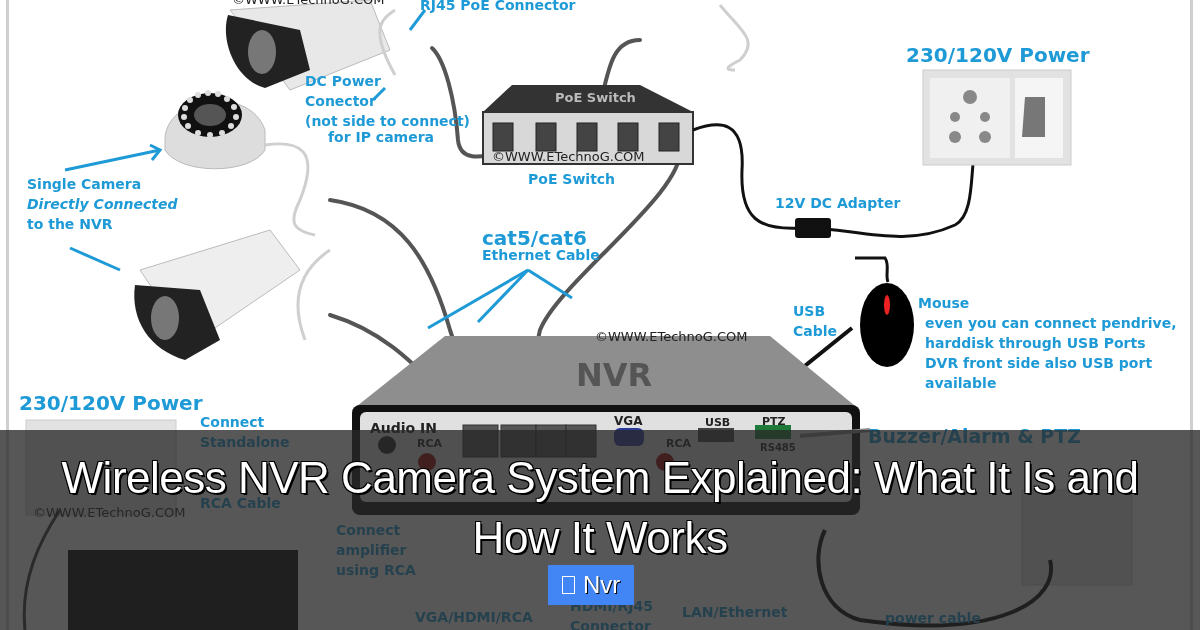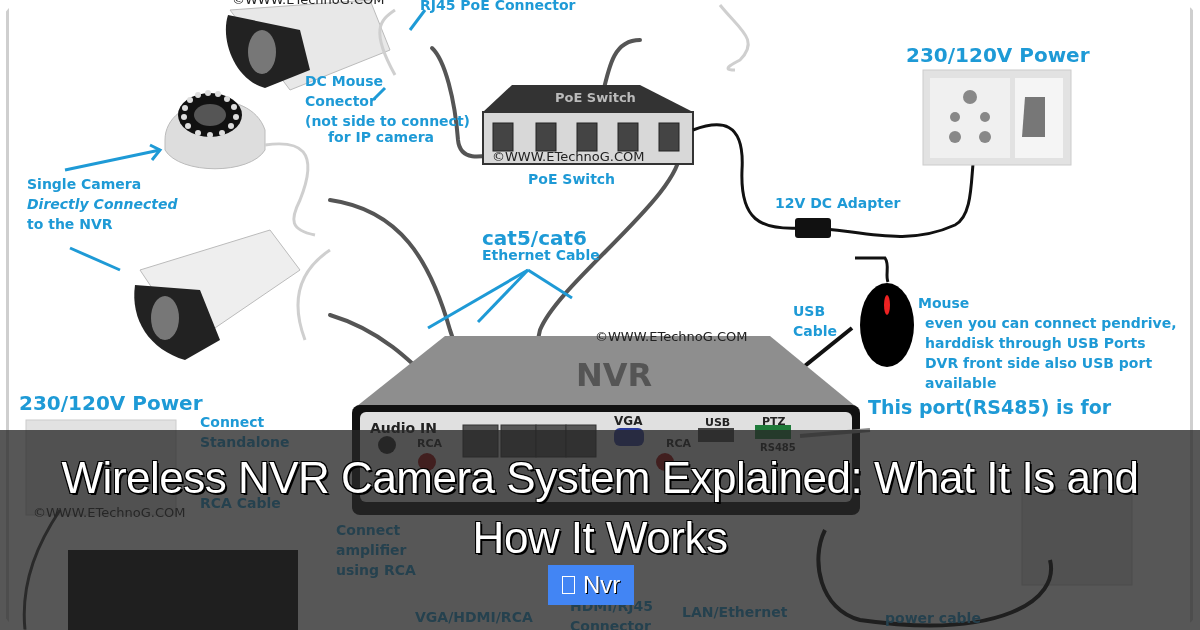--- a/index.html
+++ b/index.html
@@ -1,17 +1,17 @@
 <!DOCTYPE html>
 <html><head>
 <meta charset="utf-8">
 <style>
   html,body{margin:0;padding:0;}
   body{width:1200px;height:630px;overflow:hidden;position:relative;background:#ffffff;font-family:"DejaVu Sans",sans-serif;}
-  .stage{position:absolute;left:0;top:0;width:1200px;height:630px;overflow:hidden;background:#fff;border-radius:29px;}
+  .stage{position:absolute;left:0;top:0;width:1200px;height:630px;overflow:hidden;background:#fff;}
   .frame-line{position:absolute;top:0;bottom:0;width:3px;background:#cfcfcf;}
   .lbl{position:absolute;color:#1e9ad6;font-family:"DejaVu Sans",sans-serif;font-weight:bold;white-space:nowrap;line-height:1.25;}
   .lbl.s13{font-size:13px;}
   .lbl.s14{font-size:14px;}
   .lbl.s18{font-size:19px;}
   .lbl.s20{font-size:20px;}
   .wm{position:absolute;color:#222;font-size:13px;font-family:"DejaVu Sans",sans-serif;white-space:nowrap;}
   svg.art{position:absolute;left:0;top:0;}
   .overlay{position:absolute;left:0;top:430px;width:1200px;height:200px;background:rgba(40,40,40,0.78);}
   .title{position:absolute;left:40px;top:448px;width:1120px;text-align:center;color:#fff;font-family:"Liberation Sans",sans-serif;font-size:44px;line-height:60px;text-shadow:2px 2px 0 #000,-1px -1px 0 #000,1px -1px 0 #000,-1px 1px 0 #000;letter-spacing:-0.5px;}
@@ -148,21 +148,21 @@
       <path d="M373 100 L 385 88"></path>
       <path d="M528 270 L 428 328"></path>
         <path d="M528 270 L 478 322"></path>
         <path d="M528 270 L 572 298"></path>
     </g>
     <line x1="870" y1="430" x2="800" y2="436" stroke="#888" stroke-width="4"></line>
   </svg>
 
   <div class="wm" style="left:232px;top:-8px;">©WWW.ETechnoG.COM</div>
   <div class="lbl s14" style="left:420px;top:-3px;">RJ45 PoE Connector</div>
-  <div class="lbl s14" style="left:305px;top:73px;">DC Mouse</div>
+  <div class="lbl s14" style="left:305px;top:73px;">DC Power</div>
   <div class="lbl s14" style="left:305px;top:93px;">Conector</div>
   <div class="lbl s14" style="left:305px;top:113px;">(not side to connect)</div>
   <div class="lbl s14" style="left:328px;top:129px;">for IP camera</div>
   <div class="lbl s14" style="left:27px;top:176px;">Single Camera</div>
   <div class="lbl s14" style="left:27px;top:196px;font-style:italic;">Directly Connected</div>
   <div class="lbl s14" style="left:27px;top:216px;">to the NVR</div>
 
   <div class="lbl s13" style="left:555px;top:90px;color:#bbb;">PoE Switch</div>
   <div class="wm" style="left:492px;top:149px;">©WWW.ETechnoG.COM</div>
   <div class="lbl s14" style="left:528px;top:171px;">PoE Switch</div>
@@ -172,21 +172,21 @@
   <div class="lbl s20" style="left:482px;top:226px;">cat5/cat6</div>
   <div class="lbl s14" style="left:482px;top:247px;">Ethernet Cable</div>
 
   <div class="lbl s14" style="left:793px;top:303px;">USB</div>
   <div class="lbl s14" style="left:793px;top:323px;">Cable</div>
   <div class="lbl s14" style="left:918px;top:295px;">Mouse</div>
   <div class="lbl s14" style="left:925px;top:315px;">even you can connect pendrive,</div>
   <div class="lbl s14" style="left:925px;top:335px;">harddisk through USB Ports</div>
   <div class="lbl s14" style="left:925px;top:355px;">DVR front side also USB port</div>
   <div class="lbl s14" style="left:925px;top:375px;">available</div>
-  <div class="lbl s18" style="left:868px;top:396px;">This port(RS485) is for</div>
+  <div class="lbl s18" style="left:868px;top:425px;">Buzzer/Alarm &amp; PTZ</div>
 
   <div class="wm" style="left:595px;top:329px;">©WWW.ETechnoG.COM</div>
   <div style="position:absolute;left:576px;top:356px;color:#555;font-weight:bold;font-size:32px;font-family:'DejaVu Sans',sans-serif;">NVR</div>
   <div style="position:absolute;left:370px;top:420px;font-size:14px;font-weight:bold;color:#222;">Audio IN</div>
   <div style="position:absolute;left:417px;top:437px;font-size:11px;font-weight:bold;color:#222;">RCA</div>
   <div style="position:absolute;left:614px;top:414px;font-size:12px;font-weight:bold;color:#222;text-align:right;">VGA</div>
   <div style="position:absolute;left:666px;top:437px;font-size:11px;font-weight:bold;color:#222;">RCA</div>
   <div style="position:absolute;left:705px;top:416px;font-size:11px;font-weight:bold;color:#222;">USB</div>
   <div style="position:absolute;left:762px;top:415px;font-size:11px;font-weight:bold;color:#222;">PTZ</div>
   <div style="position:absolute;left:760px;top:442px;font-size:10px;font-weight:bold;color:#222;">RS485</div>

